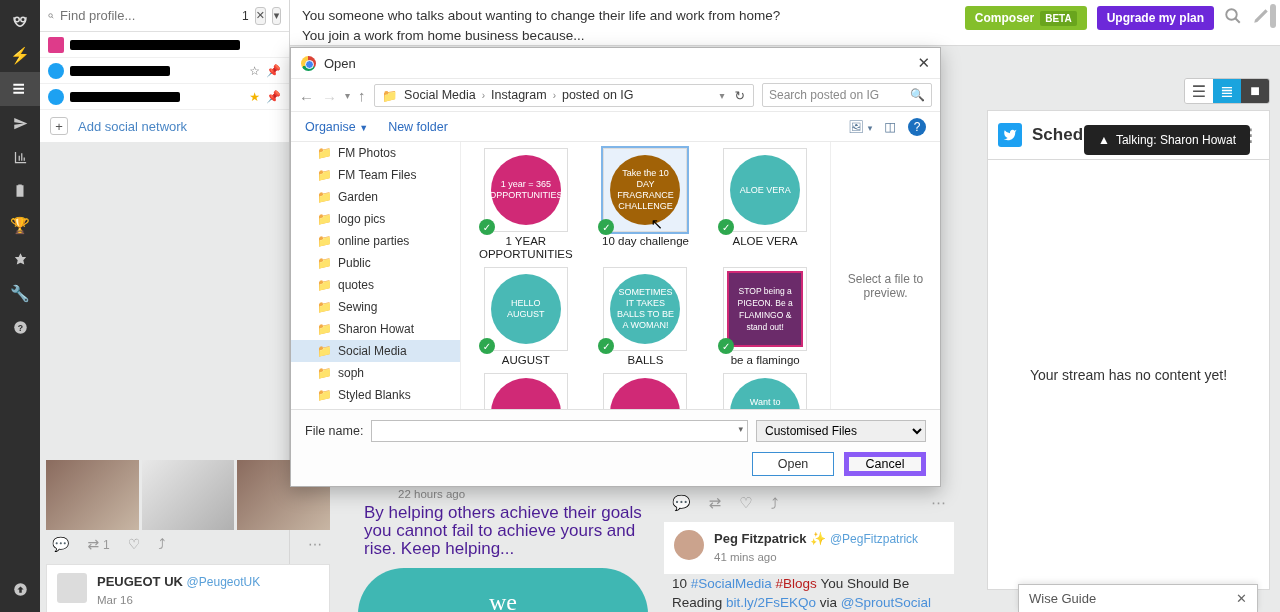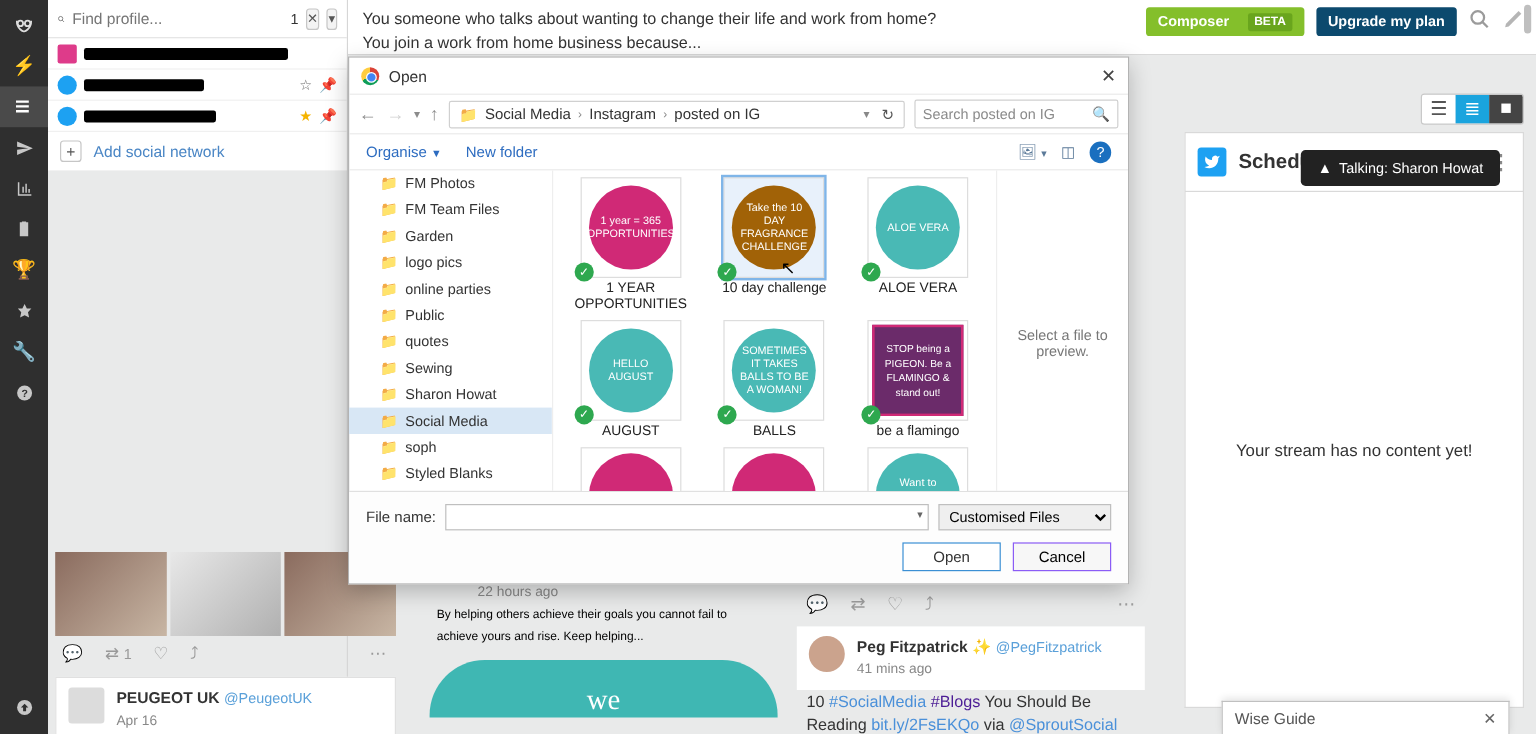--- a/index.html
+++ b/index.html
@@ -22,22 +22,22 @@
 .pr-star.fav{color:#f5b400}
 .pr-pin{color:#3a3a3a;font-size:12px}
 .add-social{height:32px;display:flex;align-items:center;gap:10px;padding:0 10px;font-size:13px;color:#4a86c5;cursor:pointer}
 .add-social .plus{width:18px;height:18px;border:1px solid #c6c6c6;display:flex;align-items:center;justify-content:center;font-size:13px;color:#555;border-radius:3px;background:#fff}
 #col-compose{flex:1;position:relative}
 #composer{background:#fff;border-bottom:1px solid #d9d9d9;padding:6px 12px;font-size:13.5px;color:#333;line-height:20px;height:46px;position:relative}
 #composer .scrollbar{position:absolute;right:4px;top:4px;width:6px;height:24px;background:#bfbfbf;border-radius:3px}
 #top-right{position:absolute;right:10px;top:6px;display:flex;align-items:center;gap:10px;z-index:1}
 .pill{height:24px;padding:0 10px;border-radius:3px;font-size:12px;font-weight:600;display:flex;align-items:center;color:#fff}
 .pill.green{background:#84bf2b}
-.pill .beta{background:#69a51d;margin-left:16px;font-size:10px;padding:2px 5px;border-radius:2px;font-weight:700}
-.pill.blue{background:#0c4a6e}
+.pill .beta{background:#69a51d;margin-left:6px;font-size:10px;padding:2px 5px;border-radius:2px;font-weight:700}
+.pill.blue{background:#6d28d9}
 .tr-ico{font-size:18px;color:#a3a3a3}
 #right-col{position:absolute;right:10px;top:70px;width:283px}
 #right-col .head{background:#fff;height:50px;border:1px solid #d9d9d9;display:flex;align-items:center;padding:0 10px;gap:10px;font-weight:700;font-size:17px;color:#333;position:relative}
 #right-col .head .ico{width:24px;height:24px;background:#1da1f2;border-radius:3px;display:flex;align-items:center;justify-content:center;color:#fff}
 #right-col .viewbar{position:absolute;right:60px;top:10px}
 .viewbar{display:flex;border:1px solid #c9c9c9;border-radius:3px;overflow:hidden}
 .viewbar .vb{width:28px;height:24px;display:flex;align-items:center;justify-content:center;background:#fff;color:#555}
 .viewbar .vb.active{background:#1aa4de;color:#fff}
 #right-col-body{background:#fff;border:1px solid #d9d9d9;border-top:none;height:430px;display:flex;align-items:center;justify-content:center;color:#333;font-size:14px}
 #talking{position:absolute;right:30px;top:125px;background:#222;color:#fff;font-size:12px;padding:8px 14px;border-radius:4px;display:flex;align-items:center;gap:6px;z-index:12}
@@ -64,23 +64,23 @@
 .file-item .thumb{width:84px;height:84px;border:1px solid #ddd;position:relative;background:#fff;display:flex;align-items:center;justify-content:center}
 .file-item .thumb.sel{outline:2px solid #7fb5e8;background:#e8f1fb}
 .file-item .thumb .circle{width:70px;height:70px;border-radius:50%;display:flex;align-items:center;justify-content:center;text-align:center;font-size:9px;line-height:11px;padding:4px;color:#fff}
 .file-item .thumb .check{position:absolute;left:-6px;bottom:-4px;width:16px;height:16px;border-radius:50%;background:#2ea84f;color:#fff;font-size:10px;display:flex;align-items:center;justify-content:center}
 .file-item .label{font-size:11.5px;color:#222;text-align:center;margin-top:3px;line-height:13px}
 #fd-preview{width:110px;border-left:1px solid #eee;display:flex;align-items:flex-start;justify-content:center;font-size:12px;color:#777;text-align:center;padding-top:130px}
 #fd-footer{border-top:1px solid #e0e0e0;background:#fdfdfd;padding:10px 14px;display:flex;flex-direction:column;gap:10px}
 #fd-footer .row{display:flex;align-items:center;gap:8px}
 #fd-footer label{font-size:12.5px;color:#333}
 #fd-footer input[type=text]{flex:1;height:22px;border:1px solid #bfbfbf;padding:0 5px}
-#fd-footer select{width:144px;height:22px;border:1px solid #bfbfbf;font-size:12px;padding:0 4px}
+#fd-footer select{width:170px;height:22px;border:1px solid #bfbfbf;font-size:12px;padding:0 4px}
 #fd-footer .btns{display:flex;gap:10px;justify-content:flex-end}
-#fd-footer button{height:24px;width:82px;font-size:12.5px;border:1px solid #8b5cf6;background:#f7f7f7;cursor:pointer}
+#fd-footer button{height:24px;width:82px;font-size:12.5px;border:5px solid #8b5cf6;background:#f7f7f7;cursor:pointer}
 #fd-footer button.primary{border:1px solid #3b8fd4;background:#fff;color:#333}
 .chrome{width:15px;height:15px;border-radius:50%;background:conic-gradient(#db4437 0 120deg,#0f9d58 120deg 240deg,#ffcd40 240deg 360deg);position:relative}
 .chrome::after{content:"";position:absolute;left:4px;top:4px;width:7px;height:7px;border-radius:50%;background:#4285f4;border:1.5px solid #fff}
 #under1{position:absolute;left:46px;top:460px;width:284px}
 #under1 .imgs{height:70px;display:flex;gap:3px}
 #under1 .imgs div{flex:1;background:linear-gradient(135deg,#8a6b5e,#c8b6a4)}
 #under1 .icons{height:28px;display:flex;align-items:center;gap:18px;color:#999;font-size:14px;padding-left:6px}
 #under1 .icons .kebab{margin-left:auto}
 .post-row{background:#fff;border:1px solid #e0e0e0;padding:8px 10px;display:flex;gap:10px;margin-top:6px}
 .post-row .av{width:30px;height:30px;background:#dcdcdc;border-radius:3px}
@@ -423,48 +423,48 @@
     <span>⇄ <span style="font-size:12px">1</span></span>
     <span>♡</span>
     <span>⤴</span>
     <span class="kebab">⋯</span>
   </div>
   <div class="post-row">
     <div class="av"></div>
     <div class="txt">
       <span class="name">PEUGEOT UK</span>
       <span class="handle">@PeugeotUK</span><br>
-      <span class="time">Apr 16</span>
+      <span class="time">Mar 16</span>
     </div>
   </div>
 </div>
 
 <div style="position:absolute;left:358px;top:488px;width:290px">
   <div style="font-size:11.5px;color:#888;padding-left:40px">22 hours ago</div>
-  <div style="font-size:10px;color:#000000;line-height:18px;padding:4px 6px">By helping others achieve their goals you cannot fail to achieve yours and rise. Keep helping...</div>
+  <div style="font-size:17px;color:#4c1d95;line-height:18px;padding:4px 6px">By helping others achieve their goals you cannot fail to achieve yours and rise. Keep helping...</div>
   <div style="margin-top:6px;height:48px;background:#3fb7b3;border-radius:46px 46px 0 0;display:flex;align-items:flex-end;justify-content:center;color:#fff;font-size:24px;font-family:cursive">we</div>
 </div>
 
 <div style="position:absolute;left:664px;top:490px;width:290px">
   <div class="action-row">
     <span>💬</span>
     <span>⇄</span>
     <span>♡</span>
     <span>⤴</span>
     <span class="kebab">⋯</span>
   </div>
   <div class="post-row" style="border:none">
     <div class="av round"></div>
     <div class="txt">
       <span class="name">Peg Fitzpatrick</span> ✨
       <span class="handle">@PegFitzpatrick</span><br>
       <span class="time">41 mins ago</span>
     </div>
   </div>
   <div style="font-size:13.5px;color:#333;padding:0 8px;line-height:19px">
-    <span>10 </span><span style="color:#4a90d9">#SocialMedia</span> <span style="color:#4c1d95">#Blogs</span><span> You Should Be Reading </span><span style="color:#4a90d9">bit.ly/2FsEKQo</span><span> via </span><span style="color:#4a90d9">@SproutSocial</span>
+    <span>10 </span><span style="color:#4a90d9">#SocialMedia</span> <span style="color:#b91c1c">#Blogs</span><span> You Should Be Reading </span><span style="color:#4a90d9">bit.ly/2FsEKQo</span><span> via </span><span style="color:#4a90d9">@SproutSocial</span>
   </div>
 </div>
 
 <div id="wise">
   <span>Wise Guide</span>
   <span class="x">✕</span>
 </div>
 
 </body></html>

